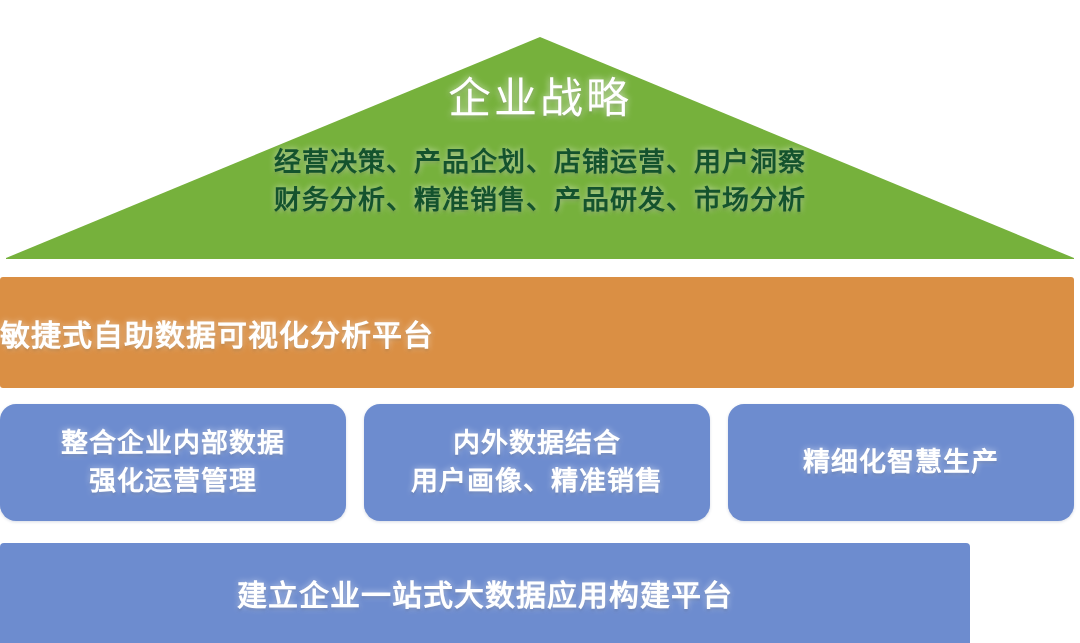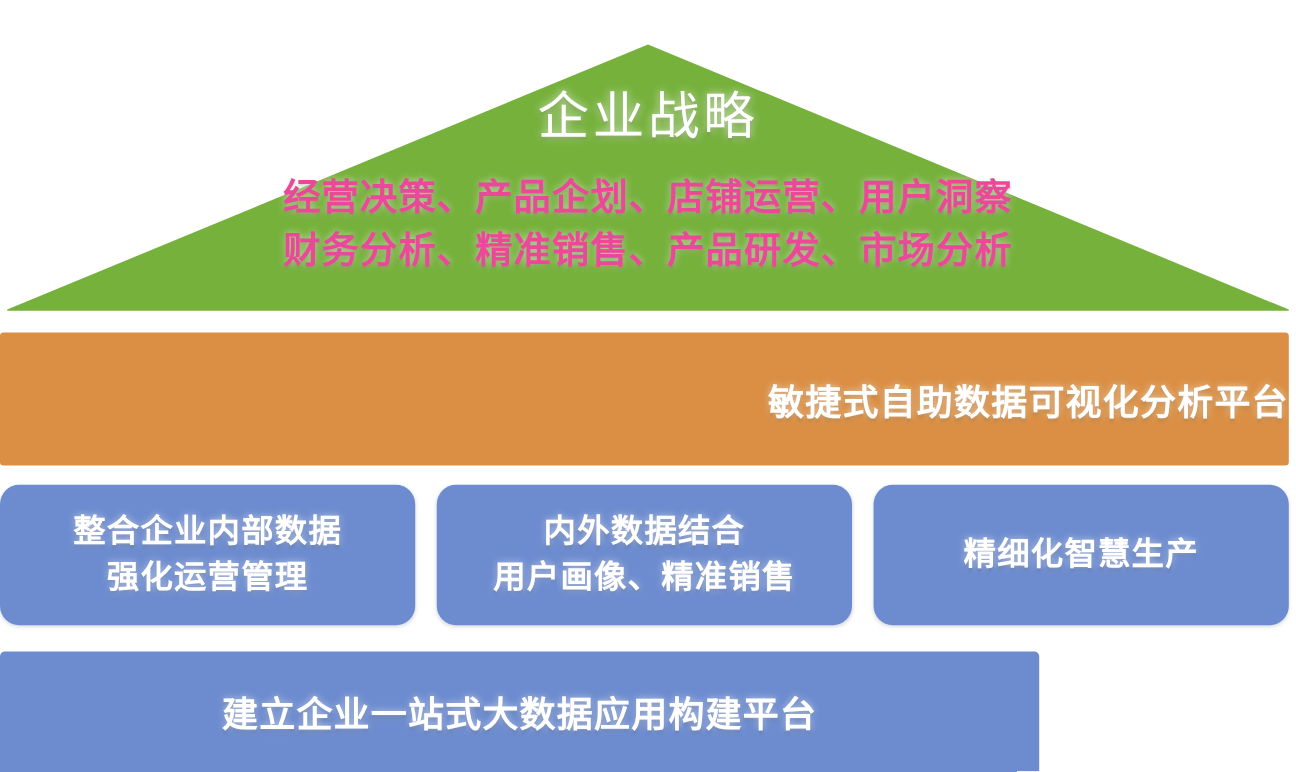--- a/index.html
+++ b/index.html
@@ -55,43 +55,43 @@
     font-weight: 400;
     color: #ffffff;
     letter-spacing: 3px;
     text-shadow: 0 0 7px rgba(255,255,255,0.75),
                  0 2px 3px rgba(60,90,20,0.35);
     white-space: nowrap;
   }
   .roof-sub {
     margin-top: 22px;
     text-align: center;
-    font-size: 31px;
+    font-size: 27px;
     line-height: 1.42;
     font-weight: 700;
-    color: #ec4899;
+    color: #14532d;
     letter-spacing: 1px;
     text-shadow: 0 0 6px rgba(255,255,255,0.6),
                  0 2px 3px rgba(60,90,20,0.35);
     white-space: nowrap;
   }
   .roof-sub-line { display: block; }
 
   
   .band-orange {
     position: absolute;
     left: 0;
     top: 277px;
     width: 1074px;
     height: 111px;
     background: #da8f44;
     border-radius: 3px;
     display: flex;
     align-items: center;
-    justify-content: flex-end;
+    justify-content: flex-start;
   }
   .band-orange-label {
     font-size: 30px;
     font-weight: 700;
     color: #ffffff;
     letter-spacing: 1px;
     text-shadow: 0 0 6px rgba(255,255,255,0.55),
                  0 2px 3px rgba(120,70,10,0.35);
     white-space: nowrap;
   }
@@ -125,21 +125,21 @@
     text-shadow: 0 0 6px rgba(255,255,255,0.55),
                  0 2px 3px rgba(40,60,110,0.35);
     white-space: pre-line;
   }
 
   
   .band-base {
     position: absolute;
     left: 0;
     top: 543px;
-    width: 866px;
+    width: 970px;
     height: 100px;
     background: #6d8ccf;
     border-radius: 4px 4px 0 0;
     display: flex;
     align-items: center;
     justify-content: center;
   }
   .band-base-label {
     font-size: 30px;
     font-weight: 700;

